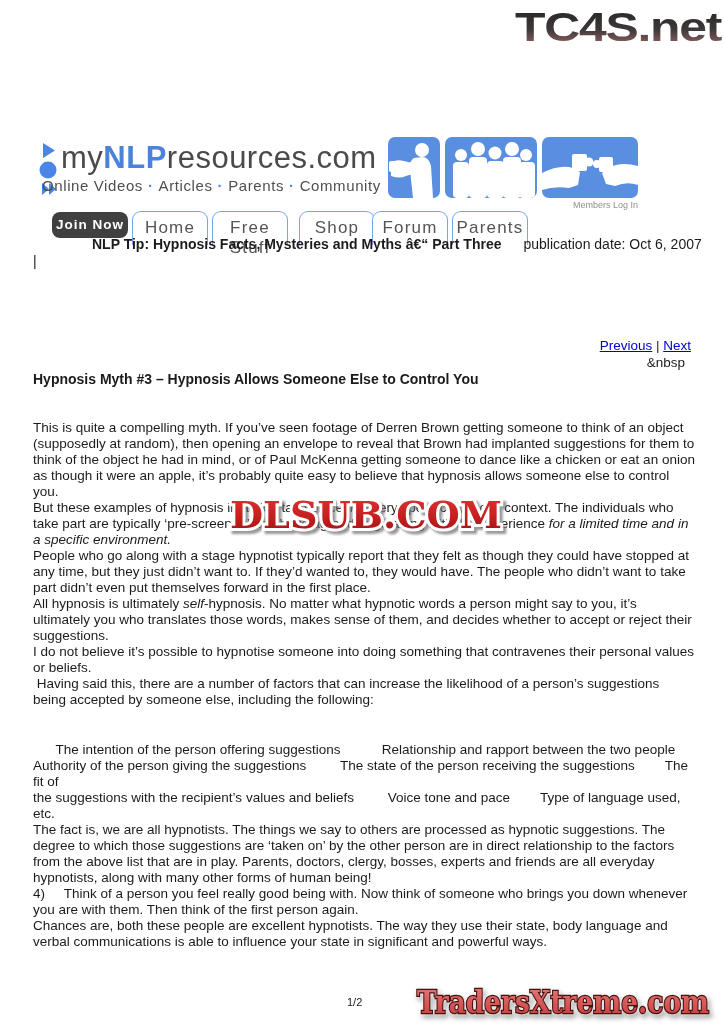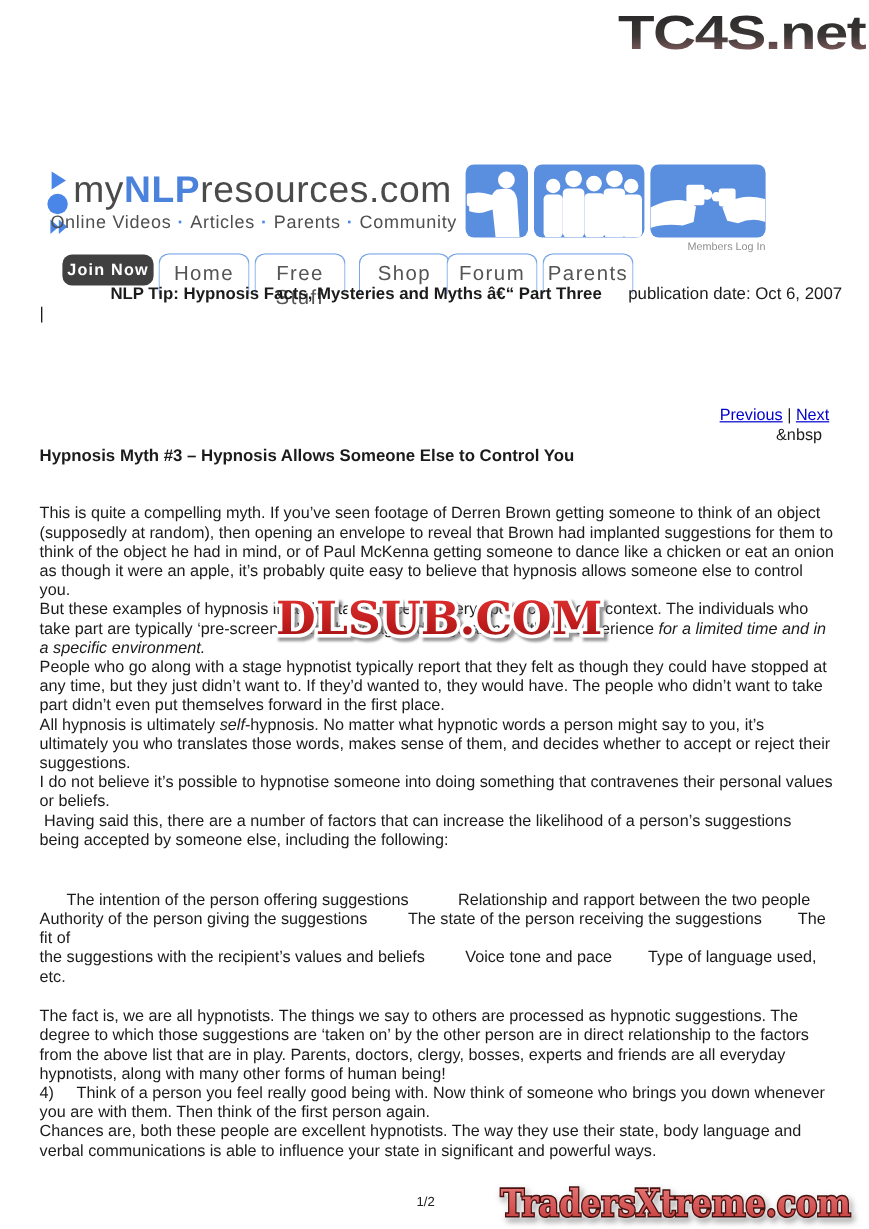--- a/index.html
+++ b/index.html
@@ -46,21 +46,21 @@
   #prevnext{position:absolute;right:33px;top:337px;text-align:right;font-size:13.5px;line-height:17px;}
   #prevnext a{color:#0000cc;text-decoration:underline;cursor:pointer;}
   #nbsp-line{padding-right:6px;}
   #myth-heading{position:absolute;left:33px;top:371px;font-size:14px;font-weight:bold;}
 
   
   #body-copy{position:absolute;left:33px;top:420px;width:662px;
              font-size:13.5px;line-height:16px;color:#1b1b1b;}
   #body-copy p{margin:0;}
   #body-copy .factors{margin-top:34px;white-space:pre-wrap;}
-  #body-copy .after-gap{margin-top:17px;}
+  #body-copy .after-gap{}
 
   
   #dlsub{position:absolute;left:219px;top:489px;z-index:30;}
   #traders{position:absolute;left:410px;top:981px;z-index:30;}
   #page-num{position:absolute;left:347px;top:996px;font-size:11px;color:#222;}
 </style>
 </head>
 <body>
 
 <div id="page">

